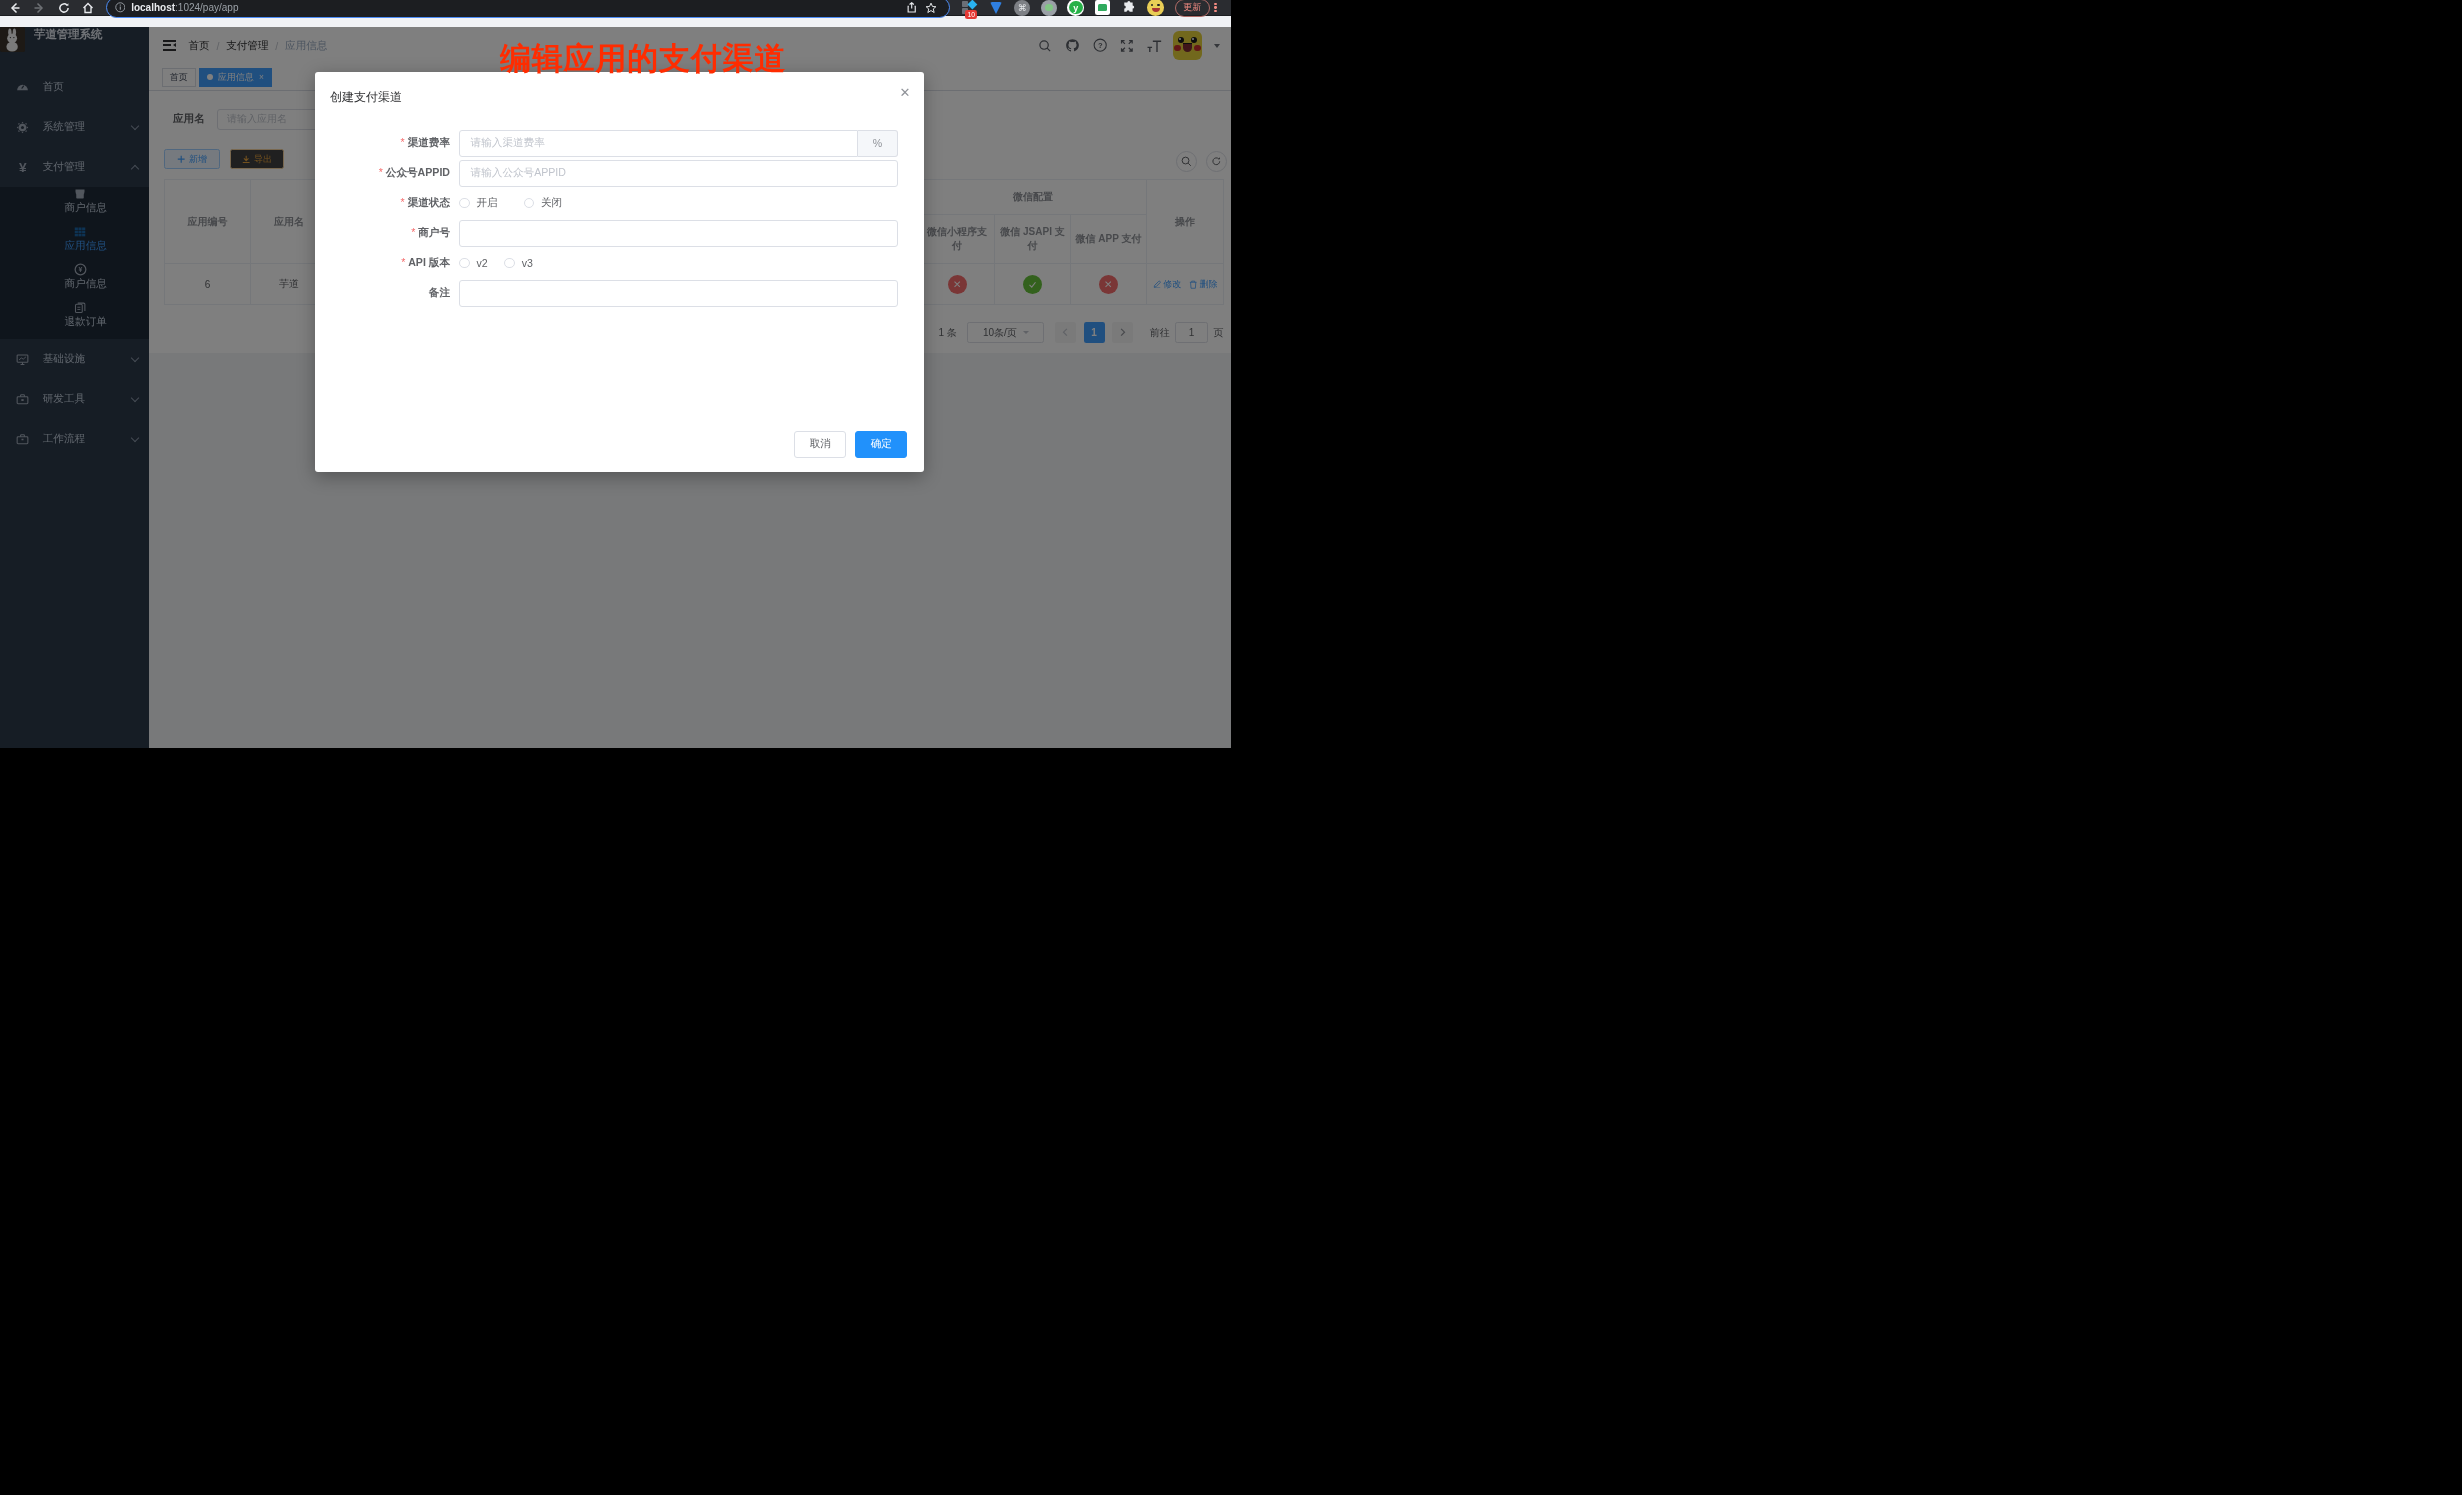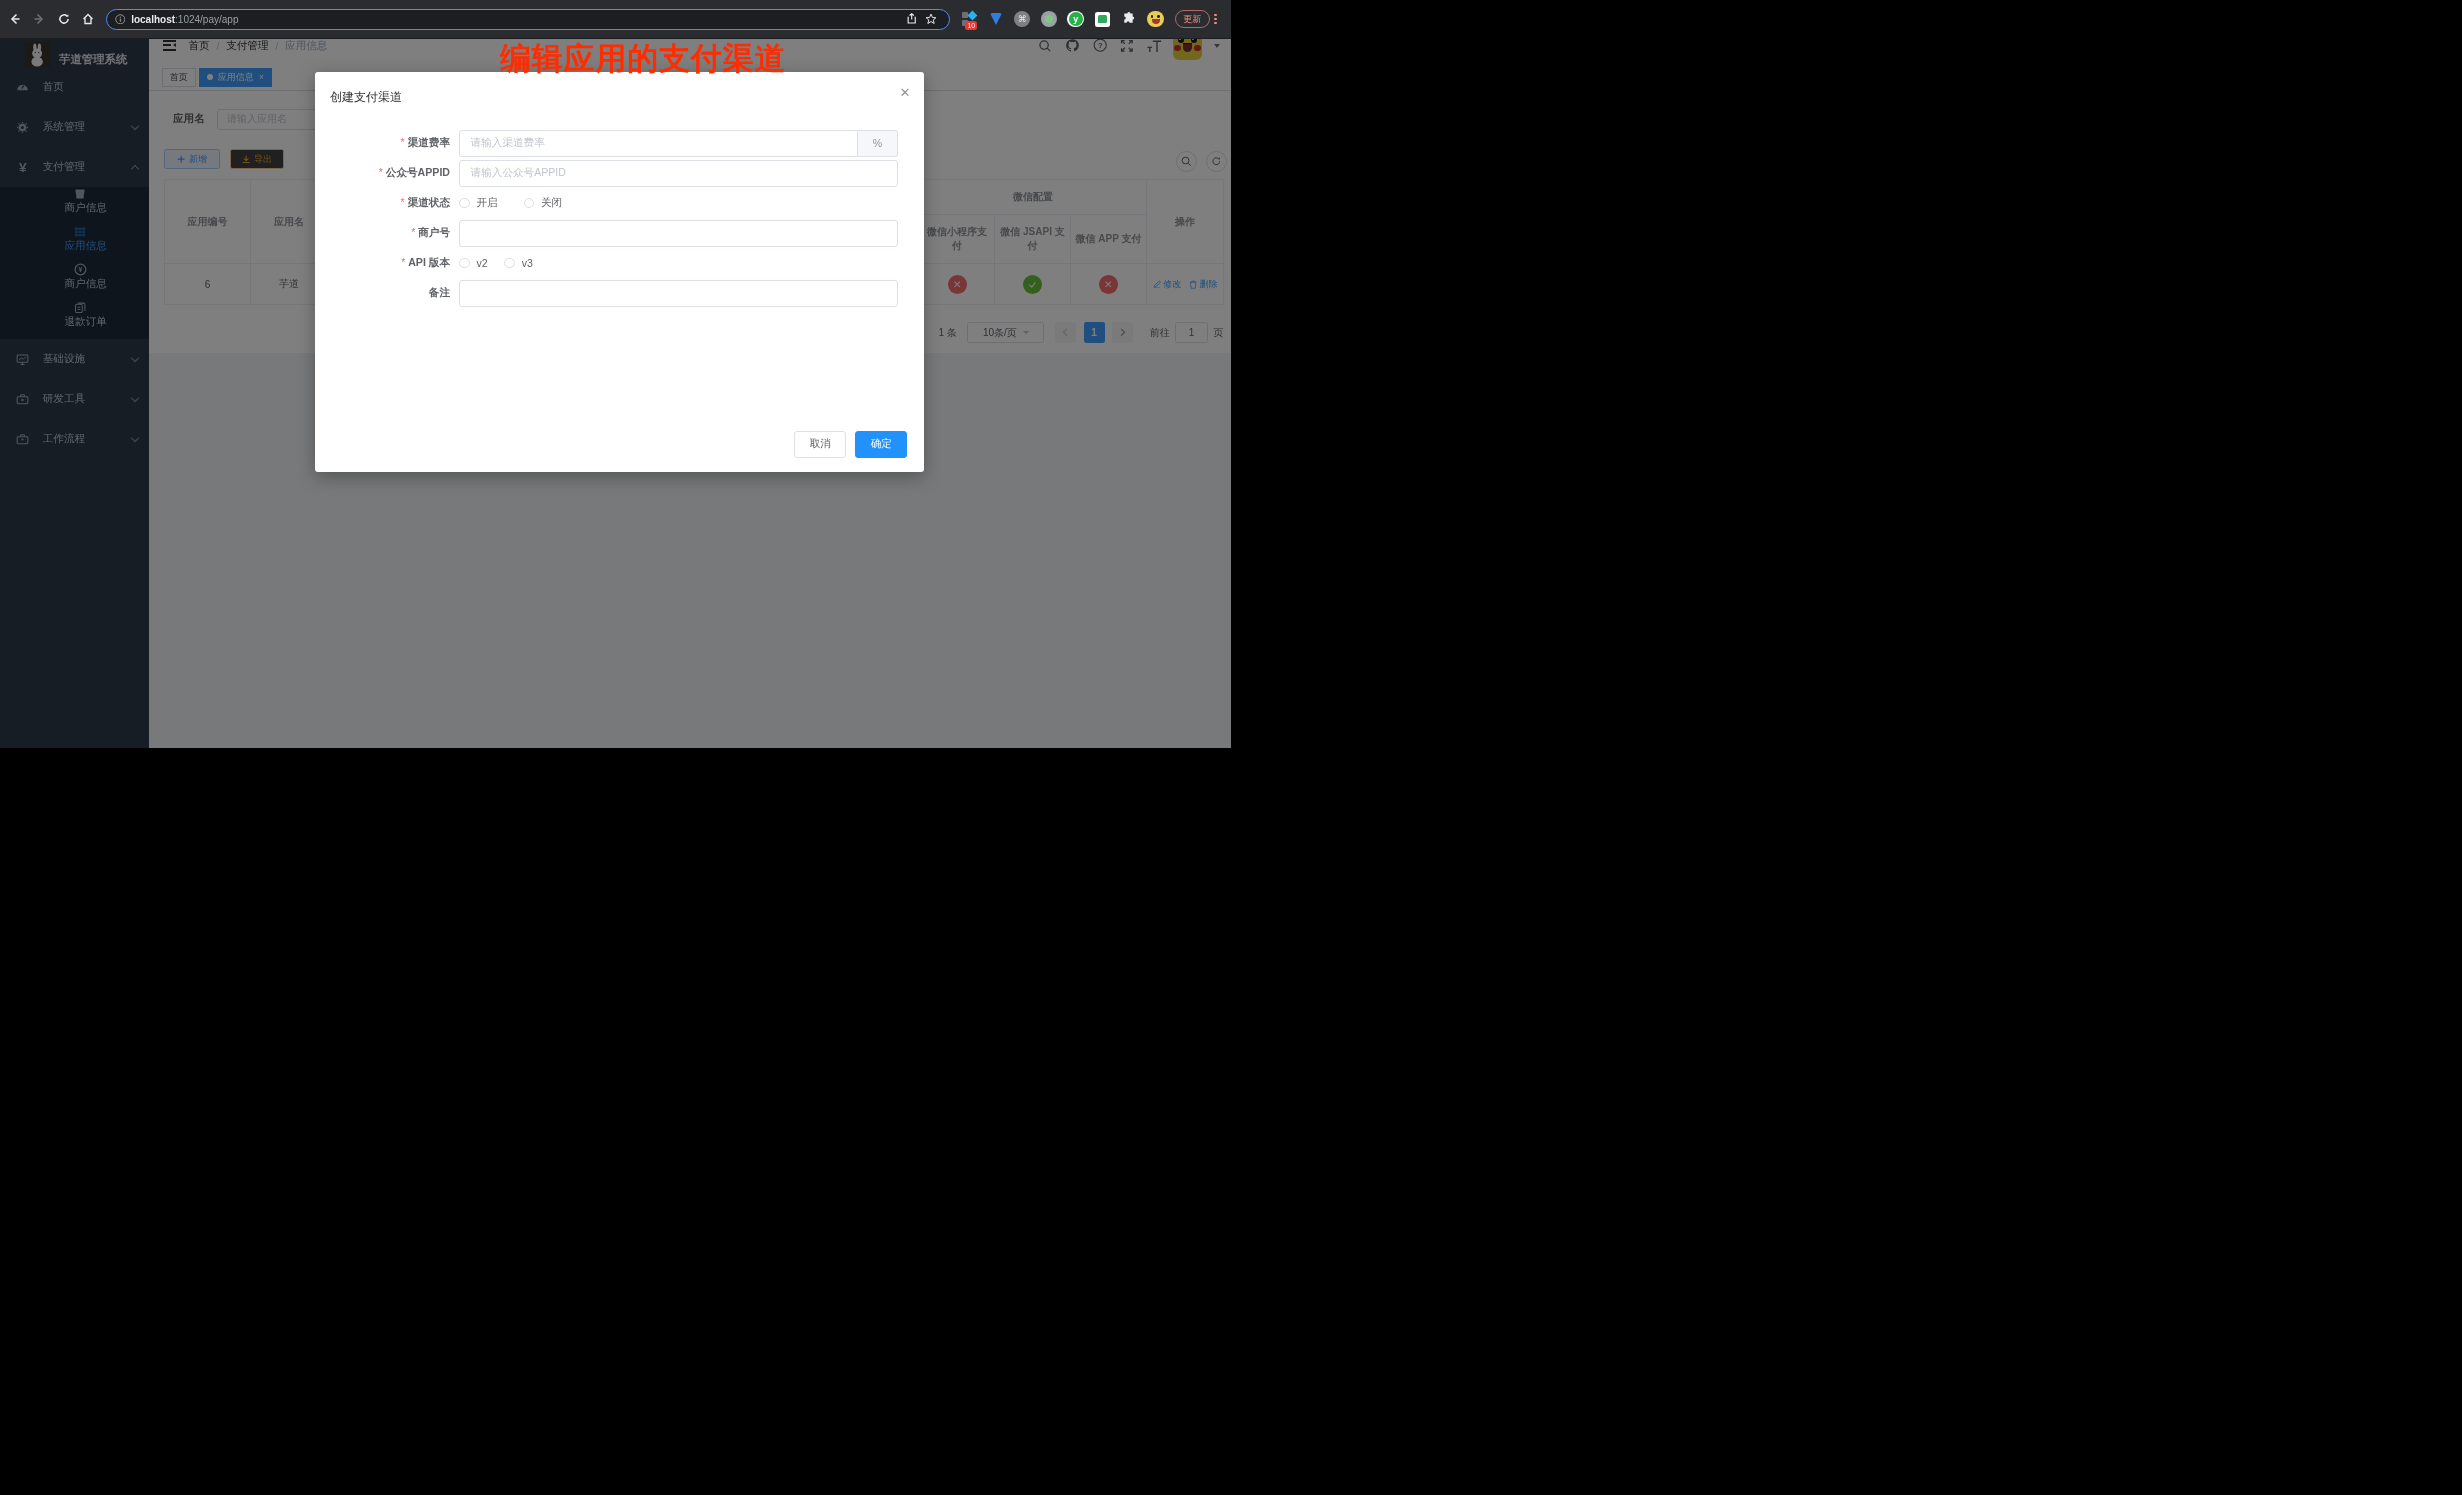--- a/index.html
+++ b/index.html
@@ -1,21 +1,21 @@
 <!DOCTYPE html>
 <html style="font-size:12px"><head>
 <meta charset="utf-8">
 <style>
   * { margin:0; padding:0; box-sizing:border-box; }
   html,body { background:#000; }
   body { font-family:"Liberation Sans","DejaVu Sans",sans-serif; }
   .screen { position:relative; width:1231px; height:748px; overflow:hidden; background:#f0f2f5; }
 
   
-  .chrome { position:absolute; top:0; left:0; right:0; height:39px; background:#2a2c30; display:flex; align-items:center; z-index:50; border-bottom:0.8px solid #1b1d20; }
+  .chrome { position:absolute; top:0; left:0; right:0; height:16px; background:#2a2c30; display:flex; align-items:center; z-index:50; border-bottom:0.8px solid #1b1d20; }
   .chrome svg { display:block; }
   .nav-btn { width:20px; height:20px; display:flex; align-items:center; justify-content:center; margin-left:4.6px; border-radius:50%; }
   .url-pill { flex:0 0 auto; width:844px; height:21px; margin-left:7.6px; background:#1c1e21; border:1.5px solid #4d8df6; border-radius:11.4px; display:flex; align-items:center; padding:0 7.6px; }
   .url-text { font-size:10px; margin-left:6px; flex:1; white-space:nowrap; }
   .url-host { color:#e8eaed; font-weight:bold; }
   .url-path { color:#9aa0a6; }
   .ext-strip { display:flex; align-items:center; margin-left:10.6px; gap:10px; }
   .ext { position:relative; width:16.7px; height:16.7px; display:flex; align-items:center; justify-content:center; }
   .badge { position:absolute; bottom:-3px; left:4.6px; background:#e53935; color:#fff; font-size:6.8px; padding:0 2.3px; border-radius:2.3px; line-height:9px; }
   .sq { position:absolute; width:6px; height:6px; background:#6b6f76; border-radius:0.8px; }
@@ -31,21 +31,21 @@
   .emoji-ext { width:16.7px; height:16.7px; border-radius:50%; background:#e9ce56; position:relative; }
   .emoji-ext .e { position:absolute; top:4.6px; width:2.3px; height:2.3px; background:#222; border-radius:50%; }
   .emoji-ext .m { position:absolute; top:8.4px; left:4.6px; width:7.6px; height:4.6px; background:#a33; border-radius:0 0 4.6px 4.6px; }
   .update-btn { margin-left:10.6px; height:18px; padding:0 7.6px; border:0.8px solid #b06b66; border-radius:10px; color:#f28b82; font-size:9px; display:flex; align-items:center; }
   .menu-dots { margin:0 6px 0 4.6px; display:flex; flex-direction:column; gap:1.5px; }
   .menu-dots i { width:2.3px; height:2.3px; border-radius:50%; background:#f28b82; }
 
   
   .app { position:absolute; top:27px; left:0; right:0; bottom:0; }
   .sidebar { position:absolute; top:0; left:0; bottom:0; width:149px; background:#2d3a4b; }
-  .logo-row { height:40px; display:flex; align-items:flex-end; padding-left:25px; }
+  .logo-row { height:40px; display:flex; align-items:flex-start; }
   .logo-img { width:25px; height:25px; border-radius:2.3px; background:#332c26; overflow:hidden; flex:none; }
   .logo-title { color:#dfe4ec; font-size:11.4px; font-weight:bold; margin-left:9px; white-space:nowrap; }
   .menu { color:#bfcbd9; font-size:10.6px; }
   .m-item { height:40px; display:flex; align-items:center; padding:0 10.6px 0 16px; cursor:pointer; }
   .m-item .ic { width:13.7px; height:13.7px; margin-right:13px; display:flex; align-items:center; justify-content:center; color:#a3adbb; font-size:12px; flex:none; }
   .m-item .lbl { flex:1; }
   .arrow { width:6px; height:6px; border-right:1.1px solid #8b97a8; border-bottom:1.1px solid #8b97a8; transform:rotate(45deg); margin-top:-3px; }
   .arrow.up { transform:rotate(-135deg); margin-top:3px; }
   .submenu { background:#1f2a38; }
   .submenu .m-item { height:38px; padding-left:33px;flex-direction:column; }

